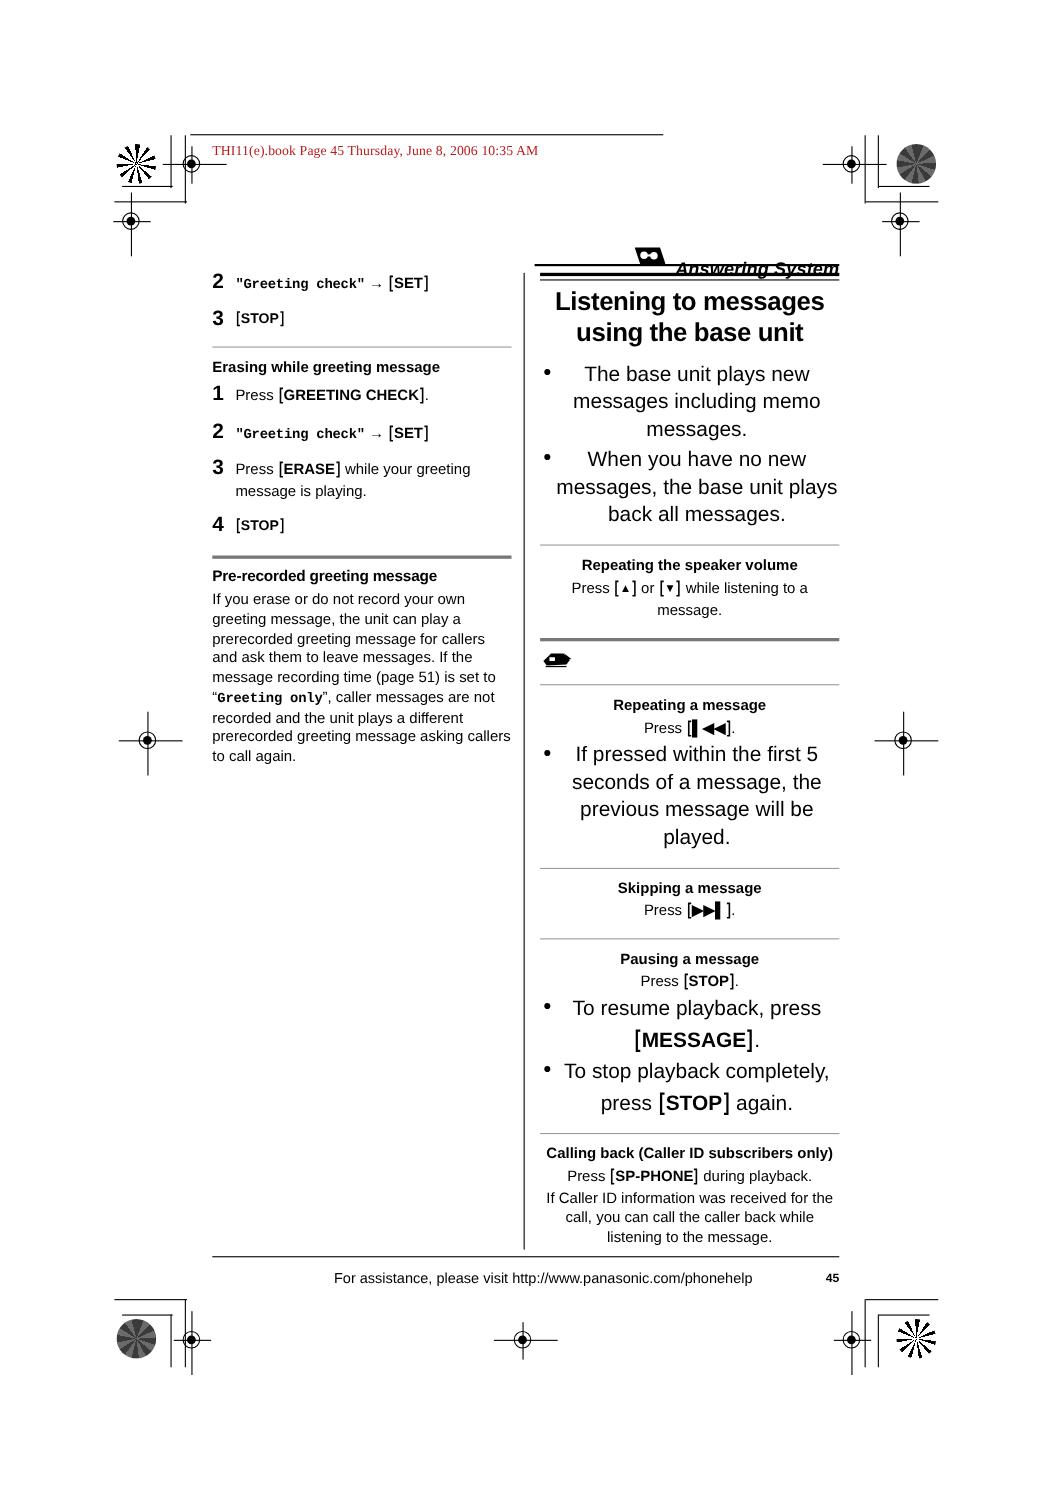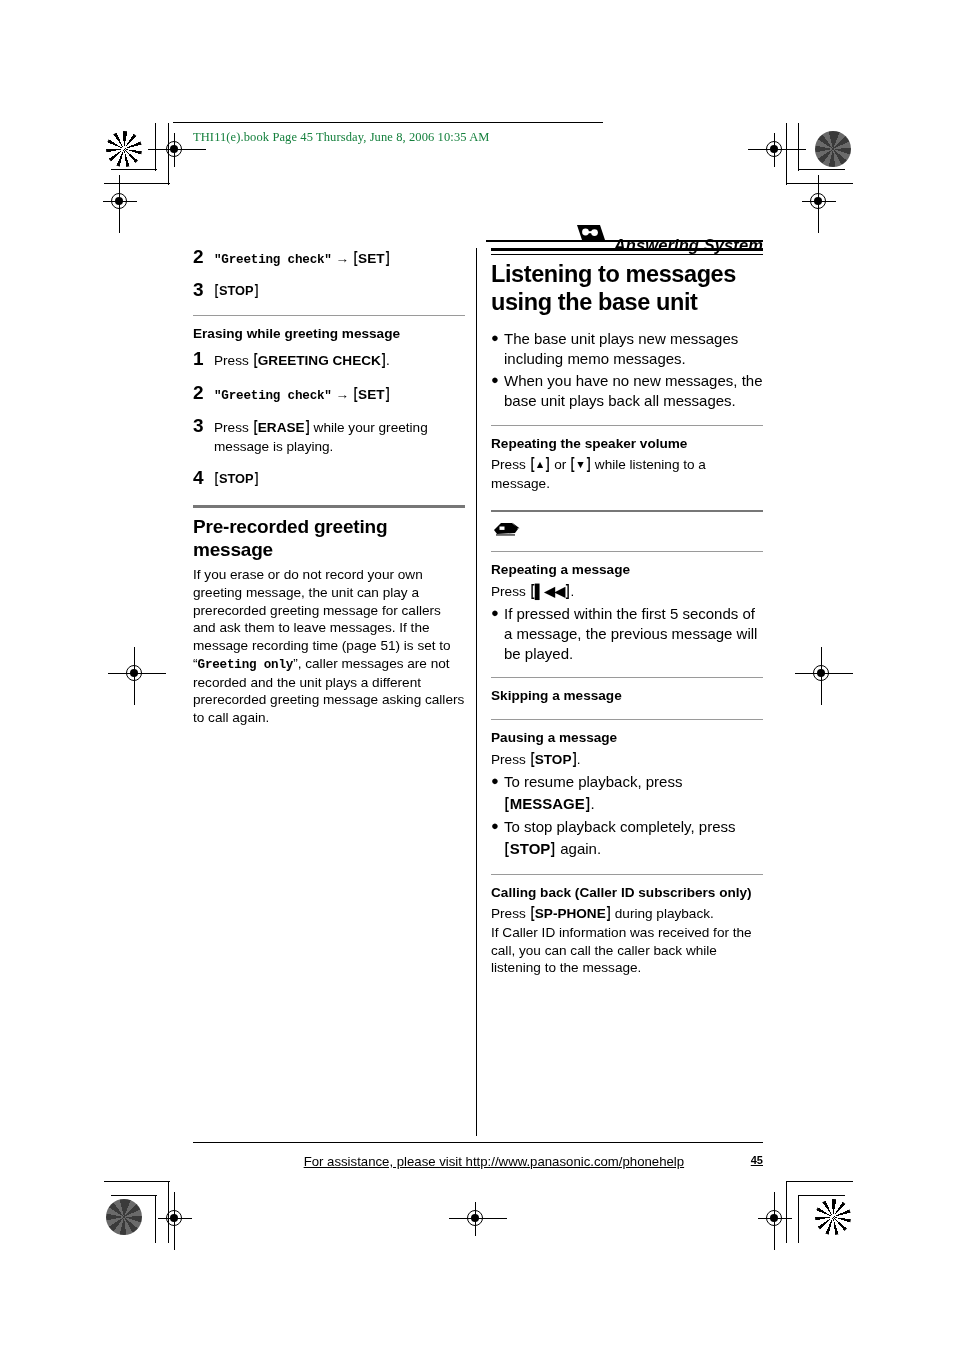--- a/index.html
+++ b/index.html
@@ -80,21 +80,21 @@
   }
 
   .filebar {
     position: absolute;
     left: 0; top: 0;
     width: 570px;
     font-family: "Liberation Serif", serif;
     font-size: 12.5px;
     letter-spacing: 0.1px;
     white-space: nowrap;
-    color: #15803d;
+    color: #b91c1c;
   }
   .filebar-rule {
     position: absolute;
     left: -20px; top: -8px;
     width: 430px; height: 1px;
     background: #000;
   }
 
   
   #page-header {
@@ -134,21 +134,21 @@
     top: 118px;
     width: 570px;
     height: 890px;
   }
   .col {
     position: absolute;
     top: 0;
     width: 272px;
   }
   .col-left  { left: 0; }
-  .col-right { left: 298px; }
+  .col-right { left: 298px; text-align: center; }
   .col-divider {
     position: absolute;
     left: 283px;
     top: 0;
     width: 1.2px;
     height: 888px;
     background: #000;
   }
 
   
@@ -217,21 +217,21 @@
   .rule-heavy .r2 { height: 1.6px; background: #000; margin-top: 2.2px; }
 
   
   .subhead {
     font-size: 13.6px;
     font-weight: bold;
     margin: 0 0 2px 0;
     line-height: 1.3;
   }
   .secthead {
-    font-size: 19px;
+    font-size: 14px;
     font-weight: bold;
     margin: 0 0 4px 0;
     line-height: 1.25;
     letter-spacing: -0.2px;
   }
   .bighead {
     font-size: 23.5px;
     font-weight: bold;
     line-height: 1.17;
     margin: 0 0 13px 0;
@@ -246,21 +246,21 @@
   .bullet .dot {
     flex: 0 0 auto;
     width: 13px;
     font-size: 13px;
     line-height: 1.31;
     position: relative;
     top: -0.5px;
   }
   .bullet .btxt {
     flex: 1 1 auto;
-    font-size: 15px;
+    font-size: 19px;
     line-height: 1.31;
   }
   .gap-sm { height: 6px; }
 
   .base-icon { display: block; margin: 2px 0 0 0; }
 
   
   #page-footer {
     position: absolute;
     left: 0;
@@ -271,22 +271,21 @@
     position: absolute;
     left: 0; top: 0;
     width: 570px; height: 1.2px;
     background: #000;
   }
   #page-footer .ftr-row {
     position: absolute;
     left: 0; top: 12px;
     width: 570px;
     display: flex;
-    align-items: flex-start;
-    text-decoration: underline;
+    align-items: center;
   }
   #page-footer .ftr-text {
     flex: 1 1 auto;
     text-align: center;
     font-size: 13.2px;
     padding-left: 44px;
   }
   #page-footer .ftr-page {
     flex: 0 0 auto;
     font-size: 11px;
@@ -490,20 +489,21 @@
       <p class="body-text"><span>Press </span><span class="key"><span class="brk">[</span><span>▌◀◀</span><span class="brk">]</span></span><span>.</span></p>
       <div class="bullet">
         <span class="dot">●</span>
         <span class="btxt">If pressed within the first 5 seconds of a message, the previous message will be played.</span>
       </div>
 
       <div class="rule-thin"></div>
 
       
       <div class="subhead">Skipping a message</div>
+      <p class="body-text"><span>Press </span><span class="key"><span class="brk">[</span><span>▶▶▌</span><span class="brk">]</span></span><span>.</span></p>
 
       <div class="rule-thin"></div>
 
       
       <div class="subhead">Pausing a message</div>
       <p class="body-text"><span>Press </span><span class="key"><span class="brk">[</span>STOP<span class="brk">]</span></span><span>.</span></p>
       <div class="bullet">
         <span class="dot">●</span>
         <span class="btxt"><span>To resume playback, press </span><span class="key"><span class="brk">[</span>MESSAGE<span class="brk">]</span></span><span>.</span></span>
       </div>

